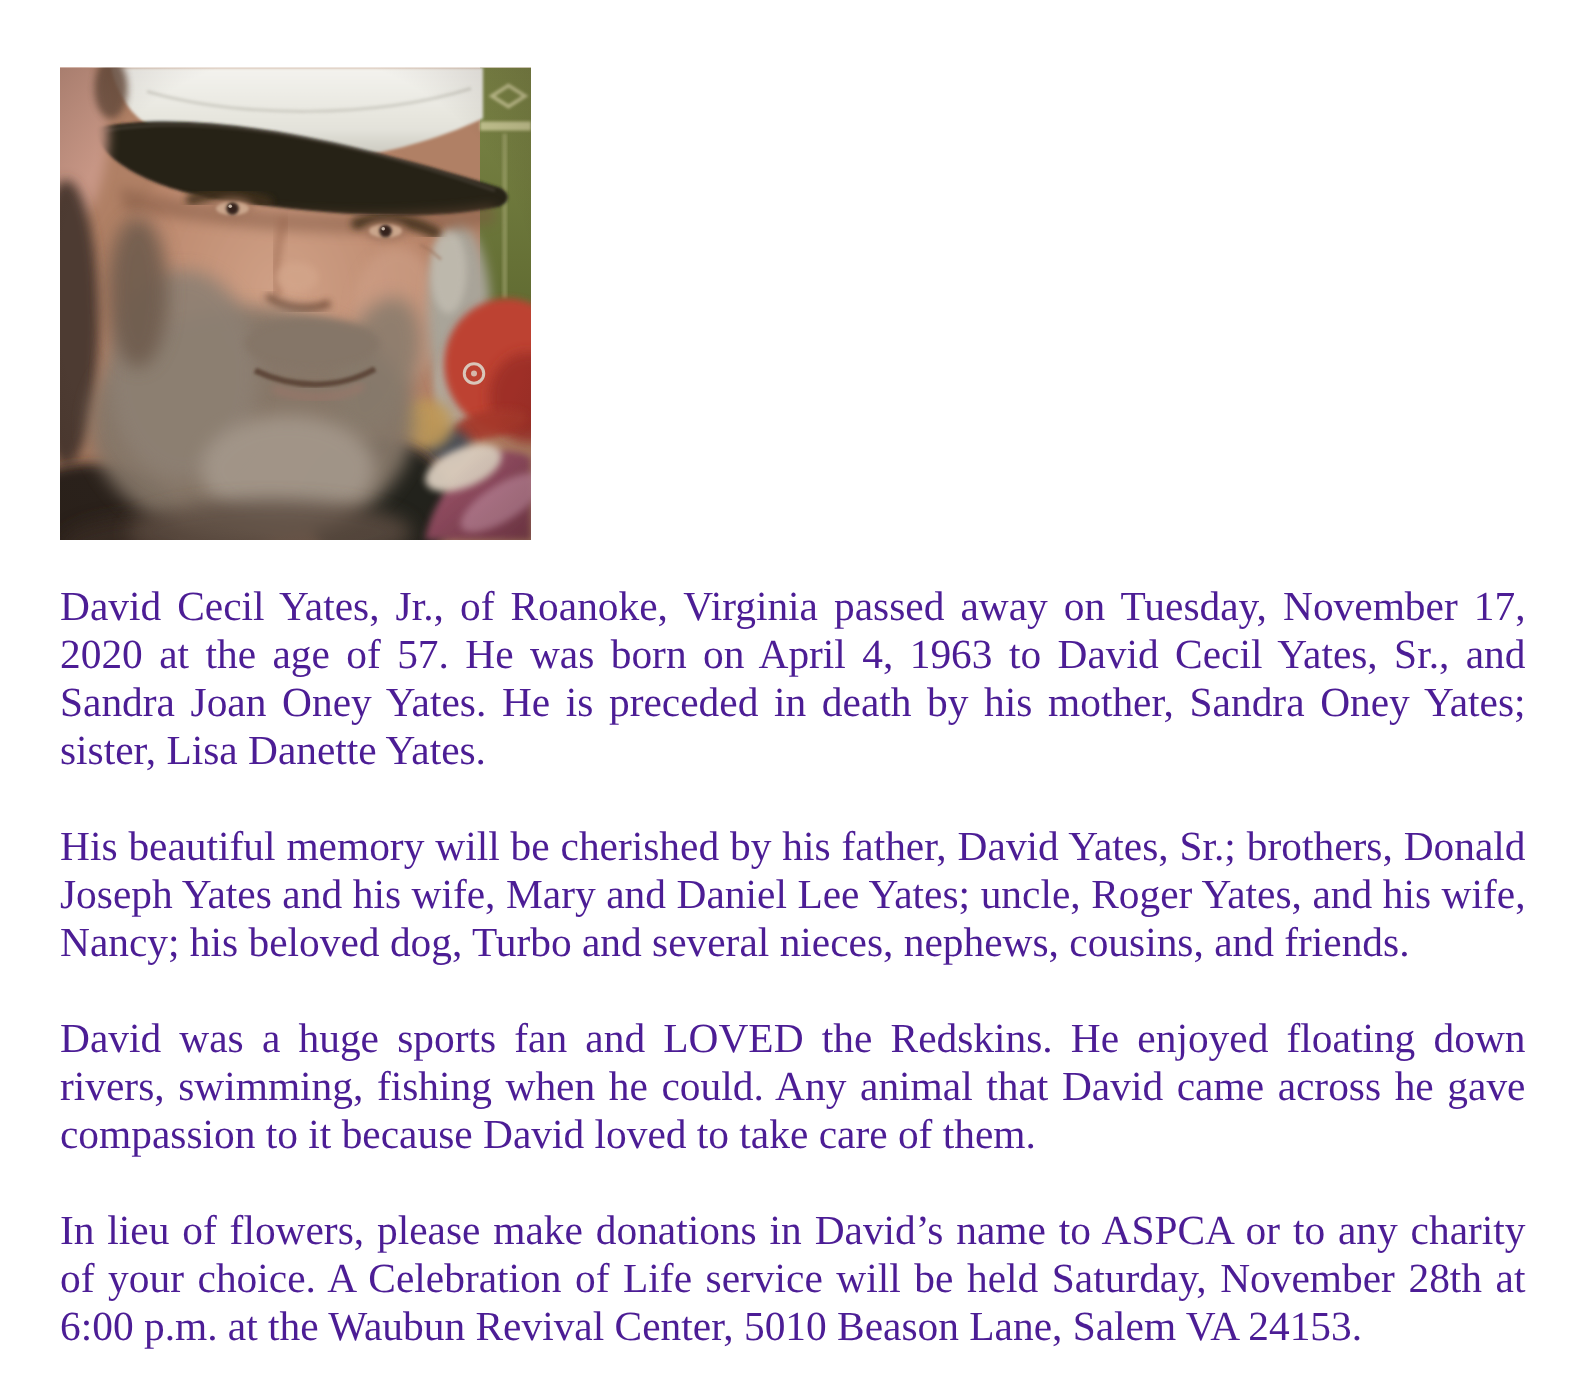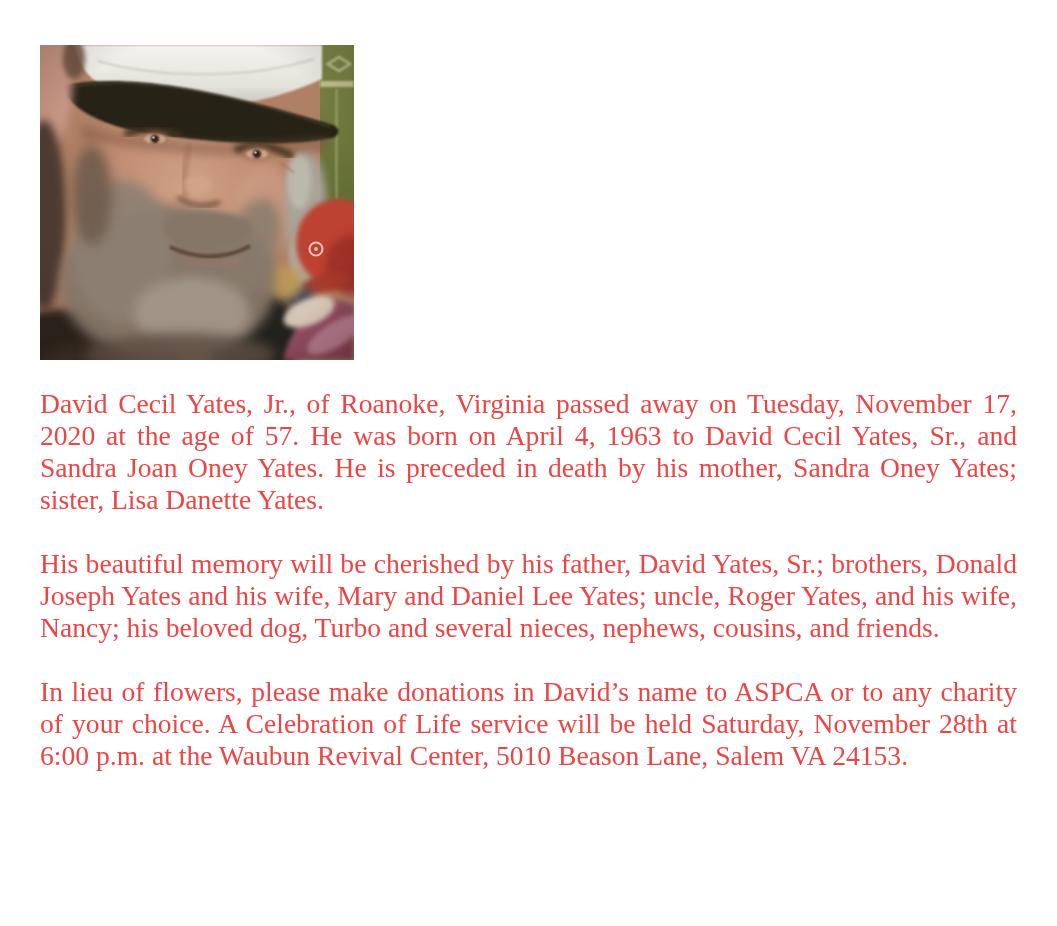--- a/index.html
+++ b/index.html
@@ -27,21 +27,21 @@
     left: 40px;
     top: 388px;
     width: 977px;
     color: #000000;
   }
   .obituary p {
     margin: 0 0 32px 0;
     font-size: 27.6px;
     line-height: 32px;
     text-align: justify;
-    color: #ef4444;
+    color: #4c1d95;
   }
   .obituary p:last-child { margin-bottom: 0; }
 </style>
 </head>
 <body>
 
 <div class="page">
 
   <figure class="photo">
     <svg viewBox="0 0 314 315" preserveAspectRatio="none" role="img" aria-label="Close-up portrait of a smiling middle-aged man with a gray-brown beard, wearing a white baseball cap with a dark curved brim, outdoors in front of a green sports field with a person in a red cap and maroon clothing behind him">
@@ -184,16 +184,17 @@
         <ellipse cx="140" cy="310" rx="95" ry="22" fill="#5d4e42" opacity="0.85" filter="url(#b6)"></ellipse>
       </g>
 
       <rect x="0" y="0" width="314" height="315" fill="url(#gVig)"></rect>
     </svg>
   </figure>
 
   <div class="obituary">
     <p>David Cecil Yates, Jr., of Roanoke, Virginia passed away on Tuesday, November 17, 2020 at the age of 57. He was born on April 4, 1963 to David Cecil Yates, Sr., and Sandra Joan Oney Yates. He is preceded in death by his mother, Sandra Oney Yates; sister, Lisa Danette Yates.</p>
     <p>His beautiful memory will be cherished by his father, David Yates, Sr.; brothers, Donald Joseph Yates and his wife, Mary and Daniel Lee Yates; uncle, Roger Yates, and his wife, Nancy; his beloved dog, Turbo and several nieces, nephews, cousins, and friends.</p>
+    <p>David was a huge sports fan and LOVED the Redskins. He enjoyed floating down rivers, swimming, fishing when he could. Any animal that David came across he gave compassion to it because David loved to take care of them.</p>
     <p>In lieu of flowers, please make donations in David’s name to ASPCA or to any charity of your choice. A Celebration of Life service will be held Saturday, November 28th at 6:00 p.m. at the Waubun Revival Center, 5010 Beason Lane, Salem VA 24153.</p>
   </div>
 
 </div>
 
 </body></html>

